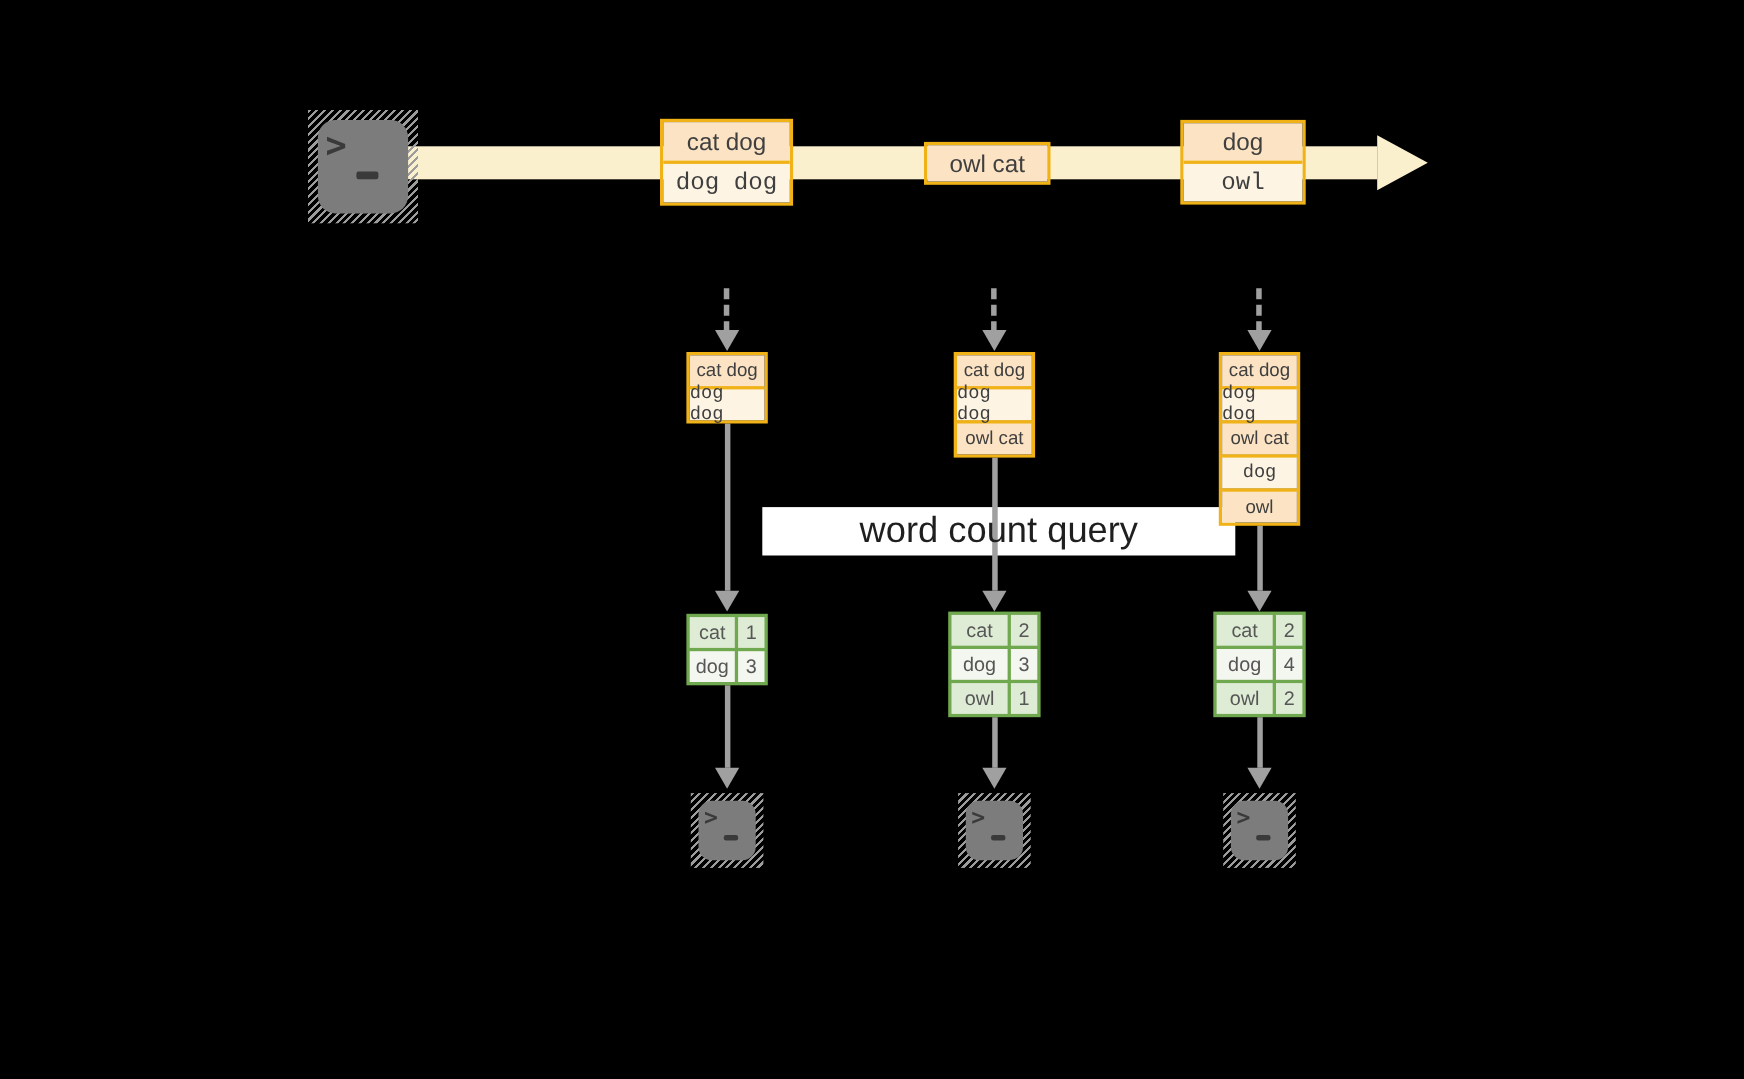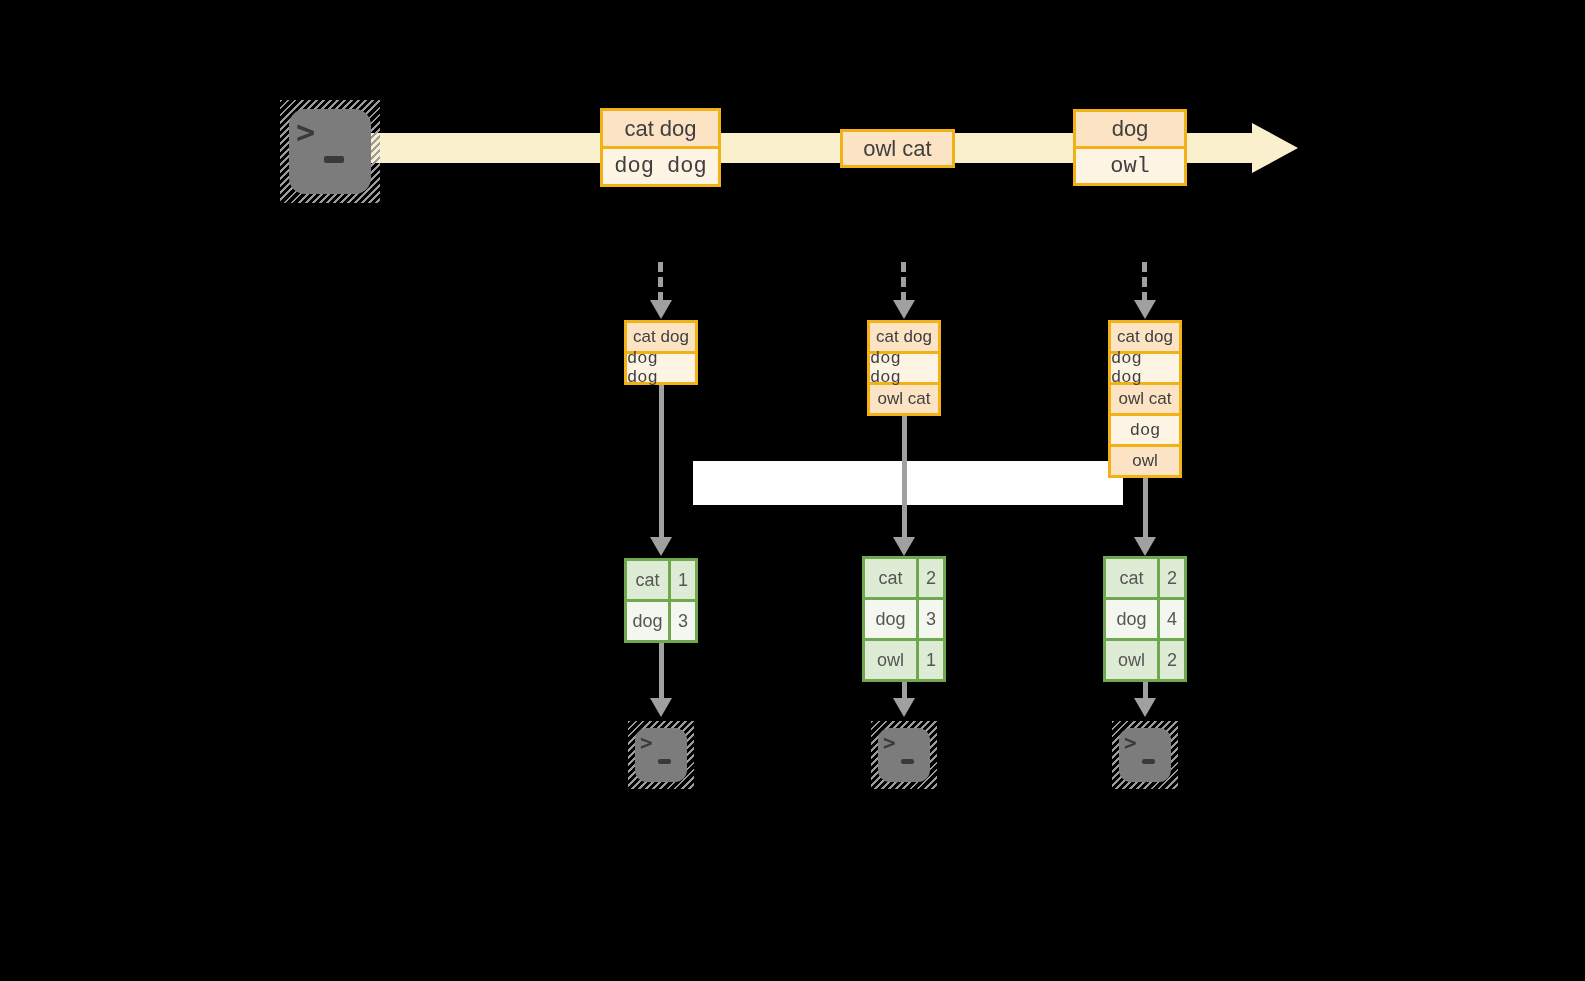--- a/index.html
+++ b/index.html
@@ -38,21 +38,21 @@
 
   
   .qband{position:absolute;left:693px;top:461px;width:430px;height:44px;background:var(--query-band,#FFF);z-index:1;}
   .qtext{position:absolute;left:693px;top:459px;width:430px;height:46px;z-index:3;
     display:flex;align-items:center;justify-content:center;
     font-size:33px;color:#1F1F1F;}
 
   
   .gtable{position:absolute;background:var(--table-border,#6FA84F);padding:3px;z-index:3;
     display:grid;grid-template-columns:1fr 24px;gap:3px;}
-  .gcell{height:38px;display:flex;align-items:center;justify-content:center;
+  .gcell{height:28px;display:flex;align-items:center;justify-content:center;
     font-size:18px;color:#565656;}
   .gcell.dark{background:var(--table-fill-dark,#DFECD5);}
   .gcell.light{background:var(--table-fill-light,#F3F7EF);}
 </style>
 </head>
 <body>
 
 <div class="canvas">
 
   <div class="band"></div>
@@ -102,20 +102,21 @@
 
   <div class="qband"></div>
 
   <div class="vline" style="left:659px;top:385px;height:152px;"></div>
   <div class="ahead" style="left:650px;top:537px;"></div>
   <div class="vline" style="left:902px;top:416px;height:121px;"></div>
   <div class="ahead" style="left:893px;top:537px;"></div>
   <div class="vline" style="left:1143px;top:478px;height:59px;"></div>
   <div class="ahead" style="left:1134px;top:537px;"></div>
 
+  <div class="qtext">word count query</div>
 
   <div class="gtable" style="left:624px;top:558px;width:68px;">
     <div class="gcell dark">cat</div>
     <div class="gcell dark">1</div>
     <div class="gcell light">dog</div>
     <div class="gcell light">3</div>
   </div>
   <div class="gtable" style="left:862px;top:556px;width:78px;">
     <div class="gcell dark">cat</div>
     <div class="gcell dark">2</div>

